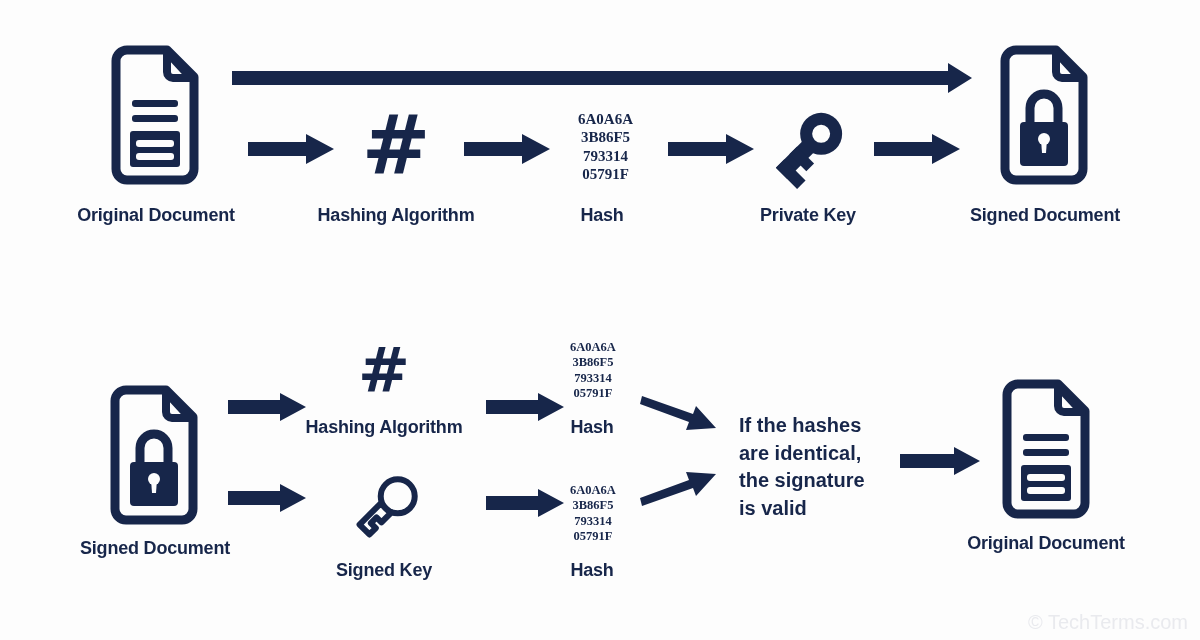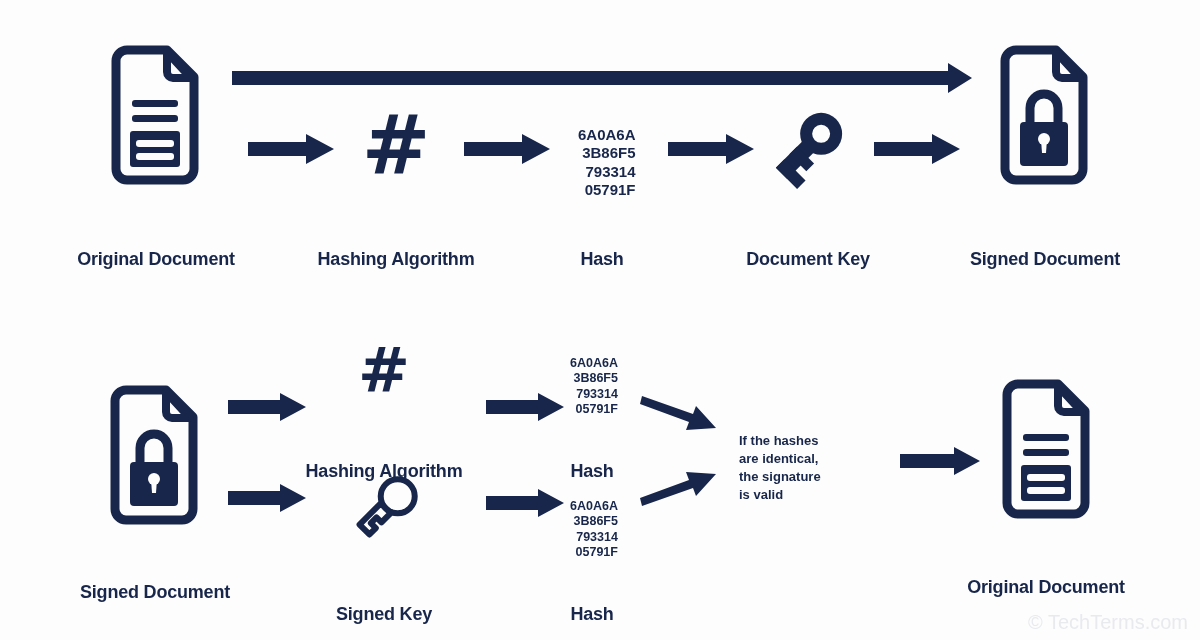--- a/index.html
+++ b/index.html
@@ -23,50 +23,47 @@
     font-family: "Liberation Sans", sans-serif;
     font-weight: bold;
     font-size: 18px;
     color: #17264a;
     letter-spacing: -0.2px;
     white-space: nowrap;
     text-align: center;
   }
   .label.centered {
     transform: translateX(-50%);
-    margin-top: 44px;
   }
   .hash-block {
-    font-family: Liberation Sans, sans-serif;
+    font-family: Liberation Serif, serif;
     font-weight: bold;
     font-size: 15px;
     line-height: 1.22;
     color: #17264a;
     white-space: pre;
-    text-align: right;
-    margin-top: 16px;
+    text-align: center;
   }
   .hash-block.small {
     font-size: 12.5px;
     line-height: 1.22;
   }
   .hash-glyph {
     font-family: "DejaVu Sans", sans-serif;
     font-weight: bold;
     color: #17264a;
     line-height: 1;
   }
   .verdict {
     font-family: "Liberation Sans", sans-serif;
     font-weight: bold;
-    font-size: 13px;
+    font-size: 20px;
     line-height: 1.38;
     color: #17264a;
     white-space: pre-line;
-    margin-top: 20px;
   }
   .watermark {
     font-family: "Liberation Sans", sans-serif;
     font-size: 20px;
     color: #e9eaee;
     white-space: nowrap;
   }
   svg { display: block; overflow: visible; }
 </style>
 </head>
@@ -112,21 +109,21 @@
 
   <svg class="abs" style="left:757px; top:108px;" width="100" height="80" viewBox="0 0 100 80">
     <g transform="rotate(-45 50 40)">
       <circle cx="70" cy="40" r="21" fill="#17264a"></circle>
       <circle cx="70" cy="40" r="9" fill="#fdfdfd"></circle>
       <rect x="14" y="32" width="40" height="16" fill="#17264a"></rect>
       <rect x="14" y="32" width="12" height="30" fill="#17264a"></rect>
       <rect x="33" y="32" width="11" height="24" fill="#17264a"></rect>
     </g>
   </svg>
-  <div class="abs label centered" style="left:808px; top:205px;">Document Key</div>
+  <div class="abs label centered" style="left:808px; top:205px;">Private Key</div>
 
   <svg class="abs" style="left:874px; top:133px;" width="86" height="32" viewBox="0 0 86 32">
     <path d="M0 9 L58 9 L58 1 L86 16 L58 31 L58 23 L0 23 Z" fill="#17264a"></path>
   </svg>
 
   <svg class="abs" style="left:994px; top:48px;" width="100" height="135" viewBox="0 0 100 135">
     <path d="M11 13 A11 11 0 0 1 22 2 L62 2 L89 29 L89 121 A11 11 0 0 1 78 132 L22 132 A11 11 0 0 1 11 121 Z" fill="none" stroke="#17264a" stroke-width="9" stroke-linejoin="round"></path>
     <path d="M62 4 L62 24 A6 6 0 0 0 68 30 L86 30 Z" fill="none" stroke="#17264a" stroke-width="8" stroke-linejoin="round"></path>
     <path d="M36 76 L36 60 A14 14 0 0 1 64 60 L64 76" fill="none" stroke="#17264a" stroke-width="9" stroke-linecap="butt"></path>
     <rect x="26" y="74" width="48" height="44" rx="4" fill="#17264a"></rect>

